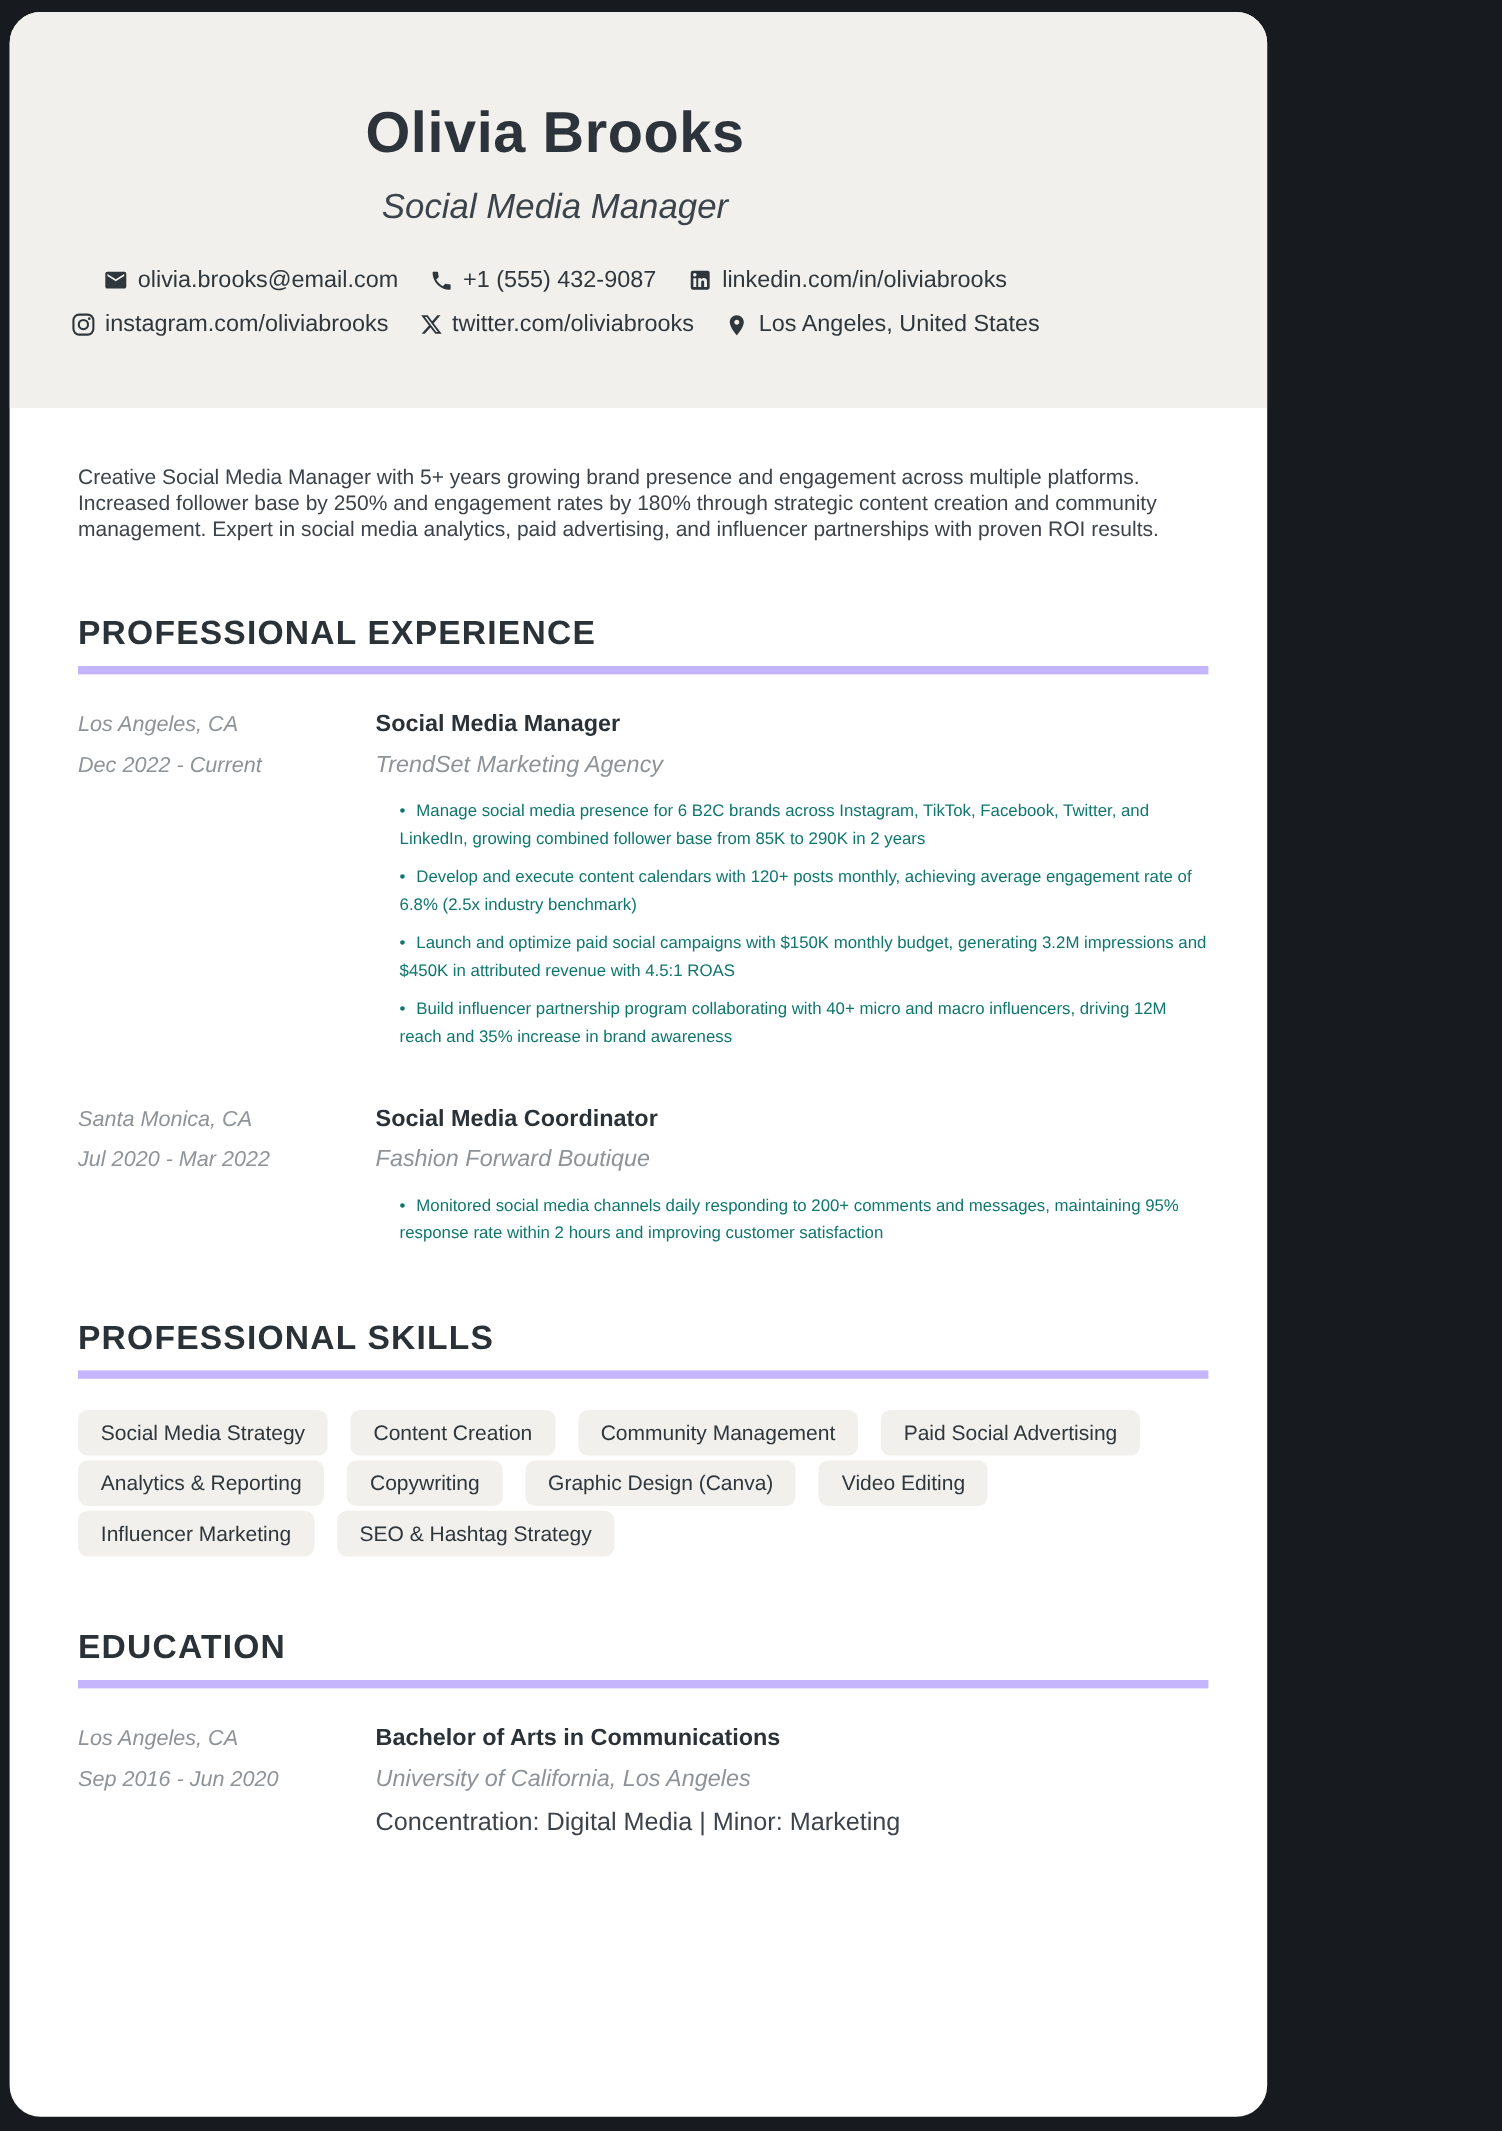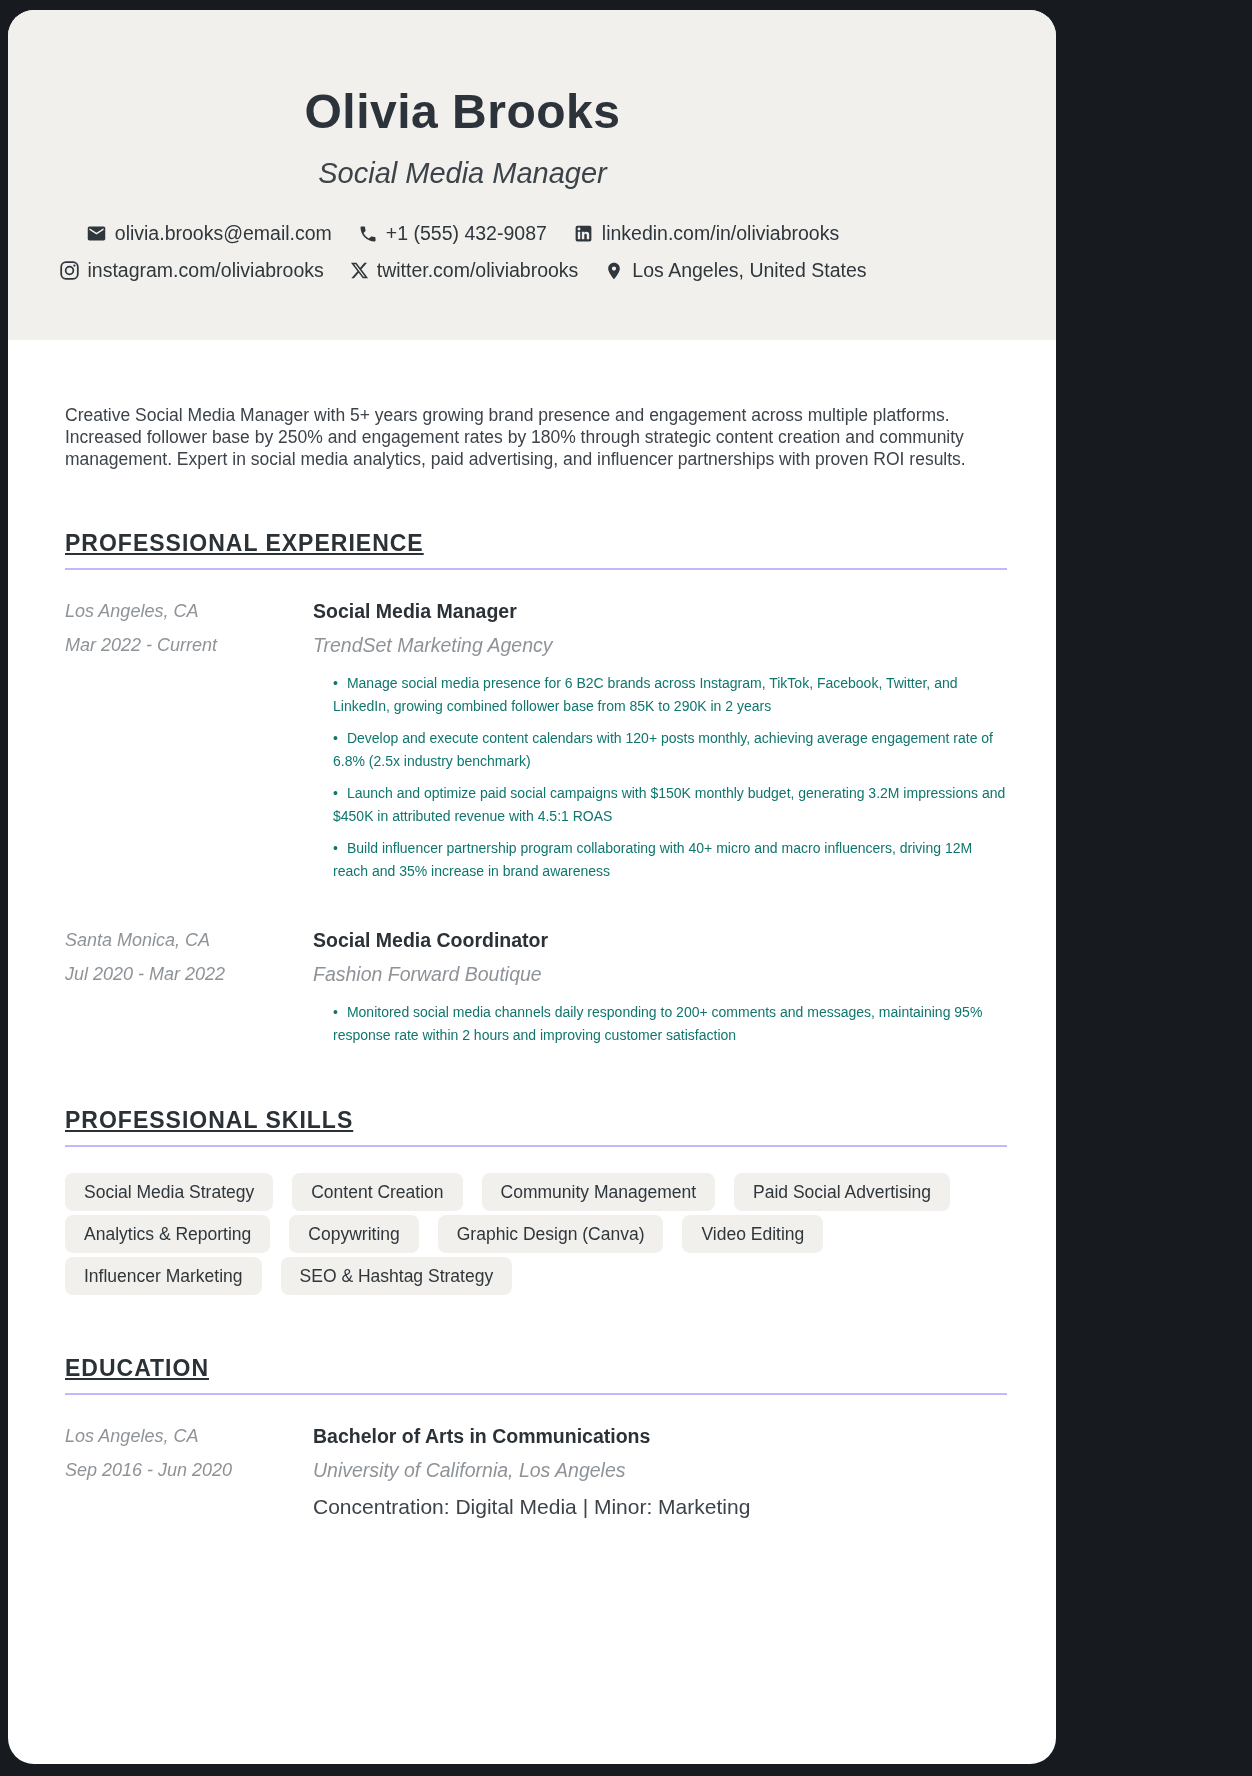--- a/index.html
+++ b/index.html
@@ -50,35 +50,34 @@
     align-items: center;
     gap: 8px;
     font-size: 19.5px;
     color: #2f363c;
     white-space: nowrap;
   }
   .contact-item svg { display: block; }
   
   .content { padding: 0 49px 0 57px; }
   .summary {
-    margin-top: 64px;
+    margin-top: 46px;
     max-width: 990px;
     font-size: 17.5px;
     line-height: 22px;
     color: #3c434a;
   }
   .section { margin-top: 60px; }
   .section-heading {
-    font-size: 23px;
+    font-size: 28px;
     font-weight: bold;
     letter-spacing: 1px;
     color: #2a3137;
     padding-bottom: 11px;
-    border-bottom: 2px solid #c4b5fd;
-    text-decoration: underline;
+    border-bottom: 7px solid #c4b5fd;
   }
   .entry {
     display: grid;
     grid-template-columns: 248px 1fr;
     margin-top: 28px;
   }
   .entry + .entry { margin-top: 44px; }
   .entry-left { color: #8e9398; font-style: italic; font-size: 18px; }
   .entry-location { line-height: 26px; }
   .entry-dates { margin-top: 8px; line-height: 26px; }
@@ -199,21 +198,21 @@
   <div class="content">
 
     <p class="summary">Creative Social Media Manager with 5+ years growing brand presence and engagement across multiple platforms. Increased follower base by 250% and engagement rates by 180% through strategic content creation and community management. Expert in social media analytics, paid advertising, and influencer partnerships with proven ROI results.</p>
 
     <div class="section">
       <div class="section-heading">PROFESSIONAL EXPERIENCE</div>
 
       <div class="entry">
         <div class="entry-left">
           <div class="entry-location">Los Angeles, CA</div>
-          <div class="entry-dates">Mar 2022 - Current</div>
+          <div class="entry-dates">Dec 2022 - Current</div>
         </div>
         <div class="entry-right">
           <div class="entry-title">Social Media Manager</div>
           <div class="entry-company">TrendSet Marketing Agency</div>
           <div class="bullets">
             <div class="bullet"><span class="dot">•</span><span>Manage social media presence for 6 B2C brands across Instagram, TikTok, Facebook, Twitter, and LinkedIn, growing combined follower base from 85K to 290K in 2 years</span></div>
             <div class="bullet"><span class="dot">•</span><span>Develop and execute content calendars with 120+ posts monthly, achieving average engagement rate of 6.8% (2.5x industry benchmark)</span></div>
             <div class="bullet"><span class="dot">•</span><span>Launch and optimize paid social campaigns with $150K monthly budget, generating 3.2M impressions and $450K in attributed revenue with 4.5:1 ROAS</span></div>
             <div class="bullet"><span class="dot">•</span><span>Build influencer partnership program collaborating with 40+ micro and macro influencers, driving 12M reach and 35% increase in brand awareness</span></div>
           </div>

